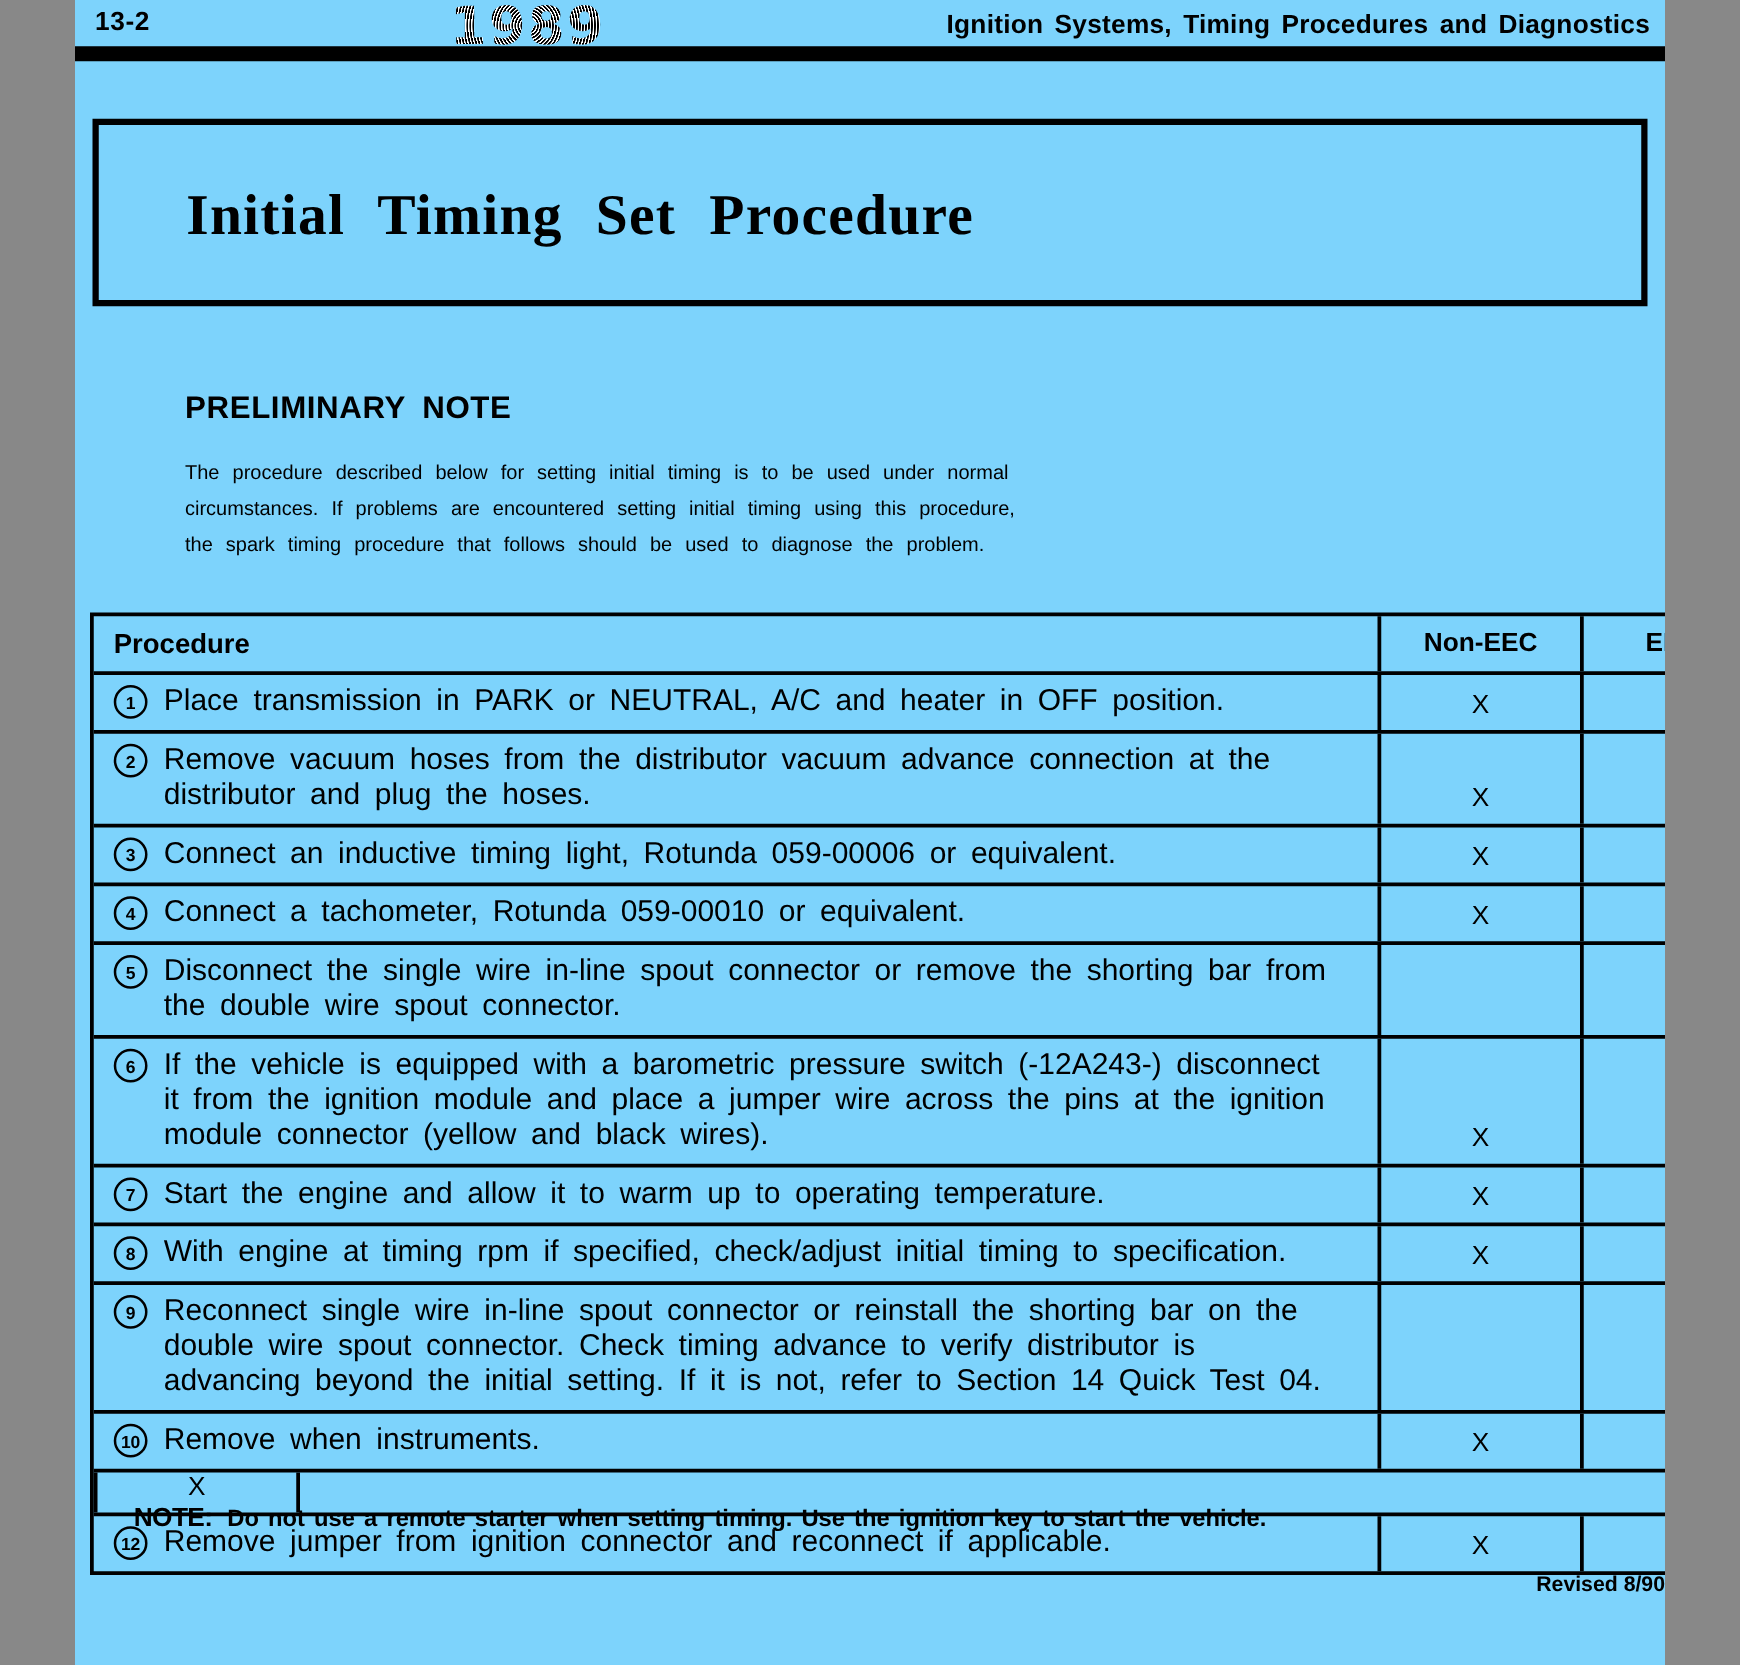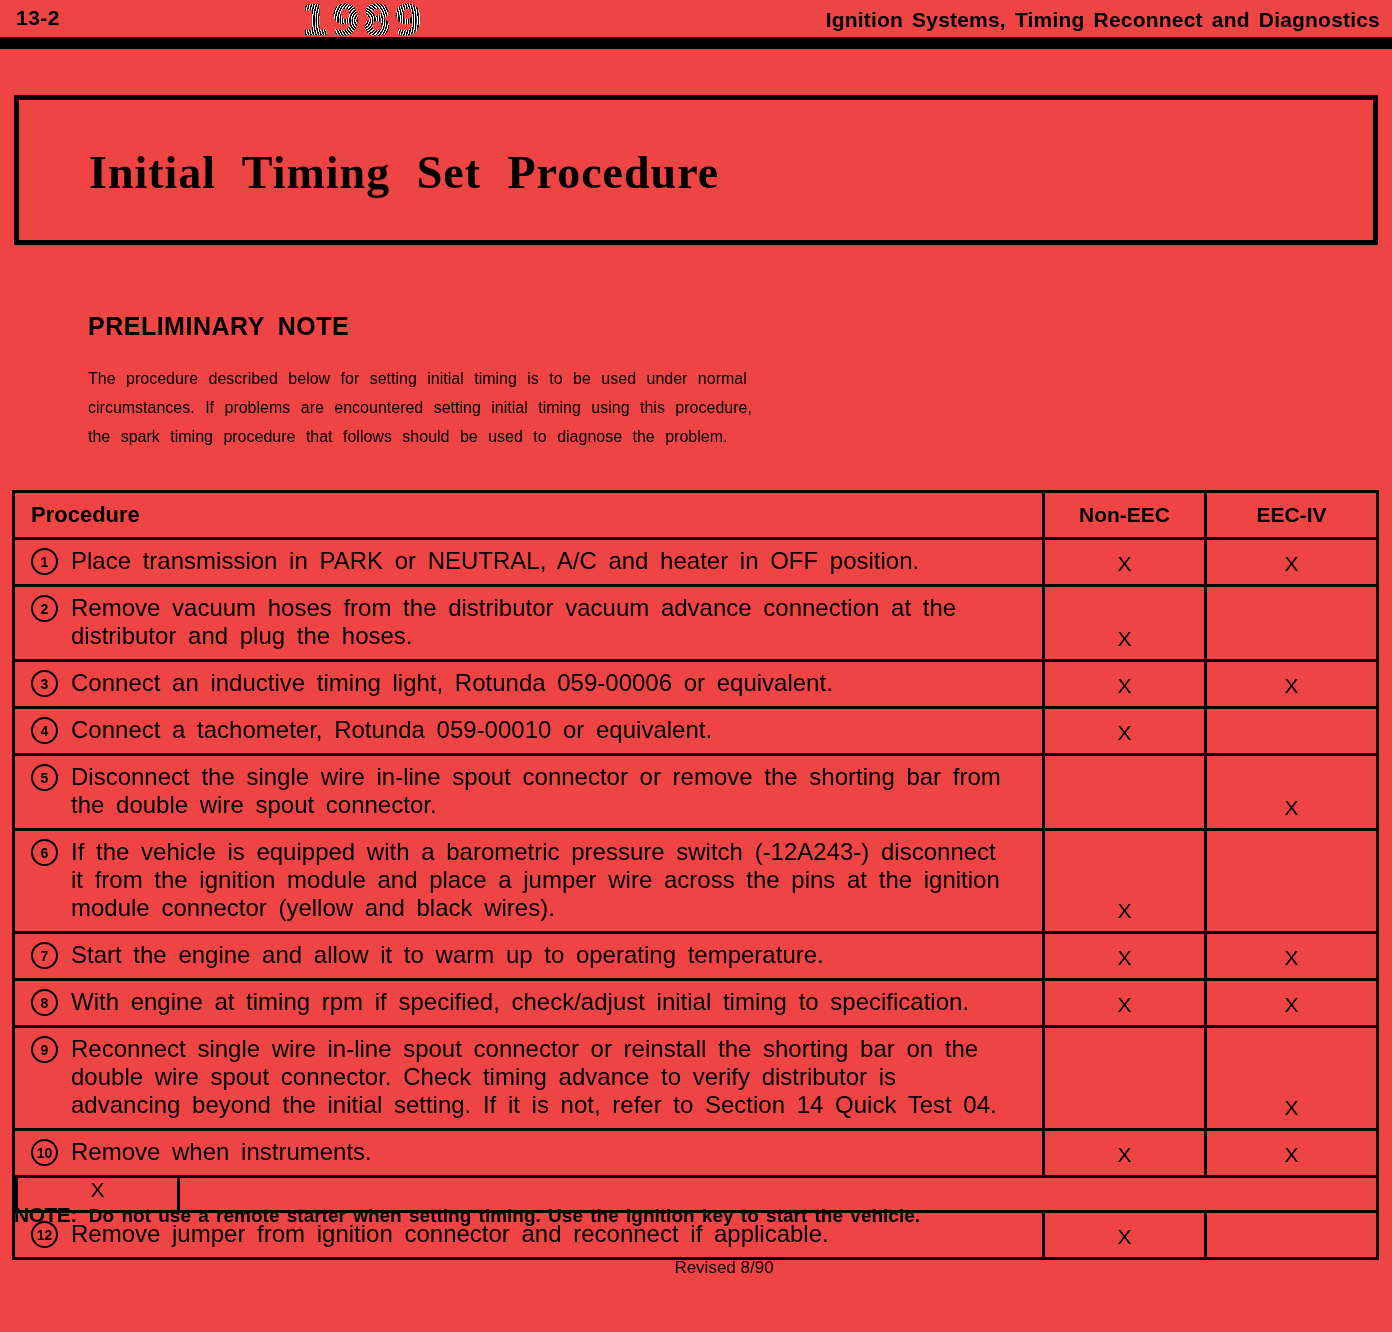--- a/index.html
+++ b/index.html
@@ -1,21 +1,21 @@
 <!DOCTYPE html>
 <html><head>
 <meta charset="utf-8">
 <style>
   html, body { margin: 0; padding: 0; background: #888; }
   .page {
     position: relative;
-    width: 1392px;
+    width: 1272px;
     height: 1332px;
     margin: 0 auto;
-    background: #ef4444;
+    background: #7dd3fc;
     color: #000;
     font-family: "Liberation Sans", sans-serif;
     overflow: hidden;
   }
 
   
   .page-num {
     position: absolute; left: 16px; top: 6px;
     font-size: 21px; font-weight: bold; letter-spacing: 0.5px;
   }
@@ -111,36 +111,36 @@
     font-size: 24px; line-height: 28px;
     white-space: pre-line; word-spacing: 5px;
   }
 
   
   .footnote {
     position: absolute; left: 14px; top: 1203px; margin: 0;
     font-size: 19px; font-weight: bold; word-spacing: 2px;
   }
   .note-label {
-    font-size: 21px; letter-spacing: -0.5px; margin-right: 12px;
+    font-size: 21px; letter-spacing: -0.5px; margin-right: 12px; margin-left: 33px;
   }
   .revision {
     position: absolute; left: 0; top: 1258px; width: 100%;
-    margin: 0; text-align: center;
-    font-size: 17px; font-weight: normal; padding-left: 28px;
+    margin: 0; text-align: right;
+    font-size: 17px; font-weight: bold;
   }
 </style>
 </head>
 <body>
 
 <div class="page">
 
   <span class="page-num">13-2</span>
   <span class="year-stamp">1989</span>
-  <span class="header-right">Ignition Systems, Timing Reconnect and Diagnostics</span>
+  <span class="header-right">Ignition Systems, Timing Procedures and Diagnostics</span>
   <div class="header-rule"></div>
 
   <section class="title-box">
     <h1>Initial Timing Set Procedure</h1>
   </section>
 
   <h2 class="prelim-heading">PRELIMINARY NOTE</h2>
   <p class="prelim-body">The procedure described below for setting initial timing is to be used under normal
 circumstances. If problems are encountered setting initial timing using this procedure,
 the spark timing procedure that follows should be used to diagnose the problem.</p>

